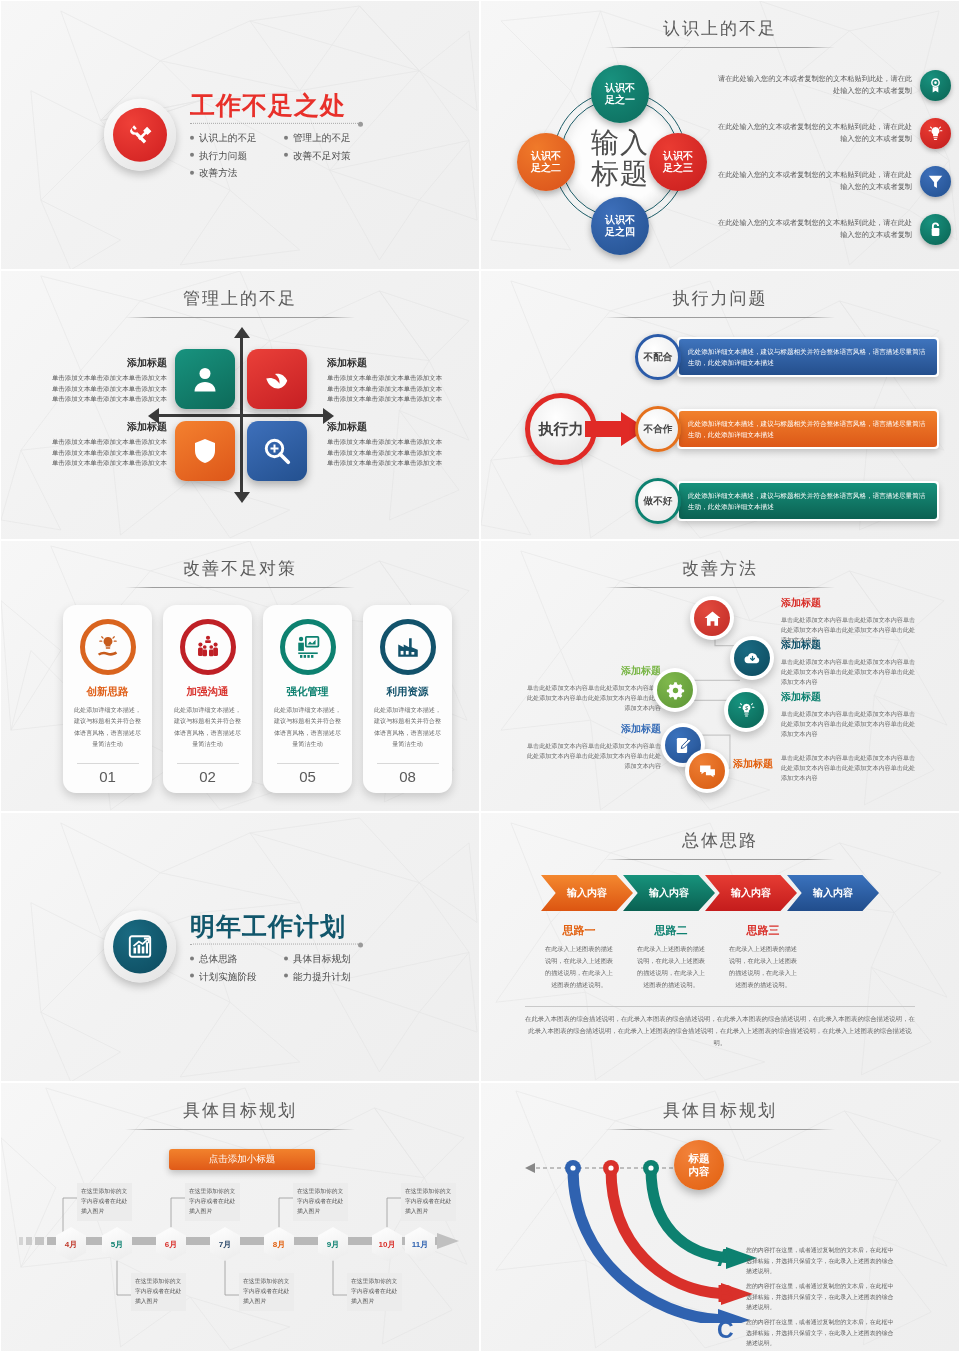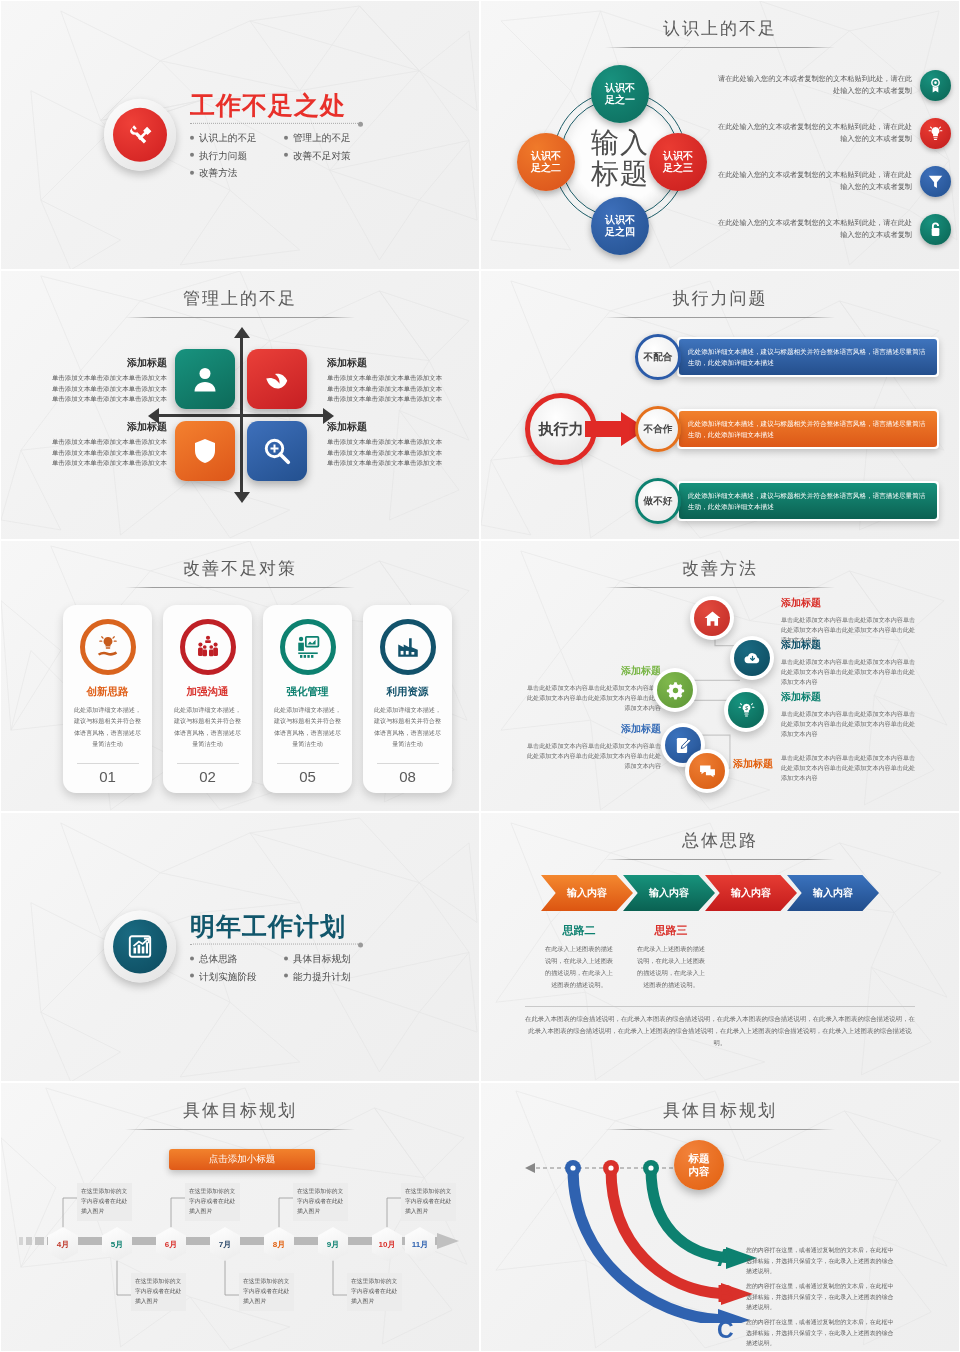--- a/index.html
+++ b/index.html
@@ -637,20 +637,24 @@
 
   <div class="chevs">
     <div class="chev" style="background:linear-gradient(180deg,#f4882f,#dc5511)">输入内容</div>
     <div class="chev" style="background:linear-gradient(180deg,#17937c,#0a6152)">输入内容</div>
     <div class="chev" style="background:linear-gradient(180deg,#e63c33,#c41c1c)">输入内容</div>
     <div class="chev" style="background:linear-gradient(180deg,#3a72bd,#214d8c)">输入内容</div>
   </div>
 
   <div class="cols">
     <div class="col">
+      <h5 style="color:#e2600f">思路一</h5>
+      <p>在此录入上述图表的描述说明，在此录入上述图表的描述说明，在此录入上述图表的描述说明。</p>
+    </div>
+    <div class="col">
       <h5 style="color:#0d8170">思路二</h5>
       <p>在此录入上述图表的描述说明，在此录入上述图表的描述说明，在此录入上述图表的描述说明。</p>
     </div>
     <div class="col">
       <h5 style="color:#d9302a">思路三</h5>
       <p>在此录入上述图表的描述说明，在此录入上述图表的描述说明，在此录入上述图表的描述说明。</p>
     </div>
   </div>
   <div class="sumline"></div>
   <div class="summary">在此录入本图表的综合描述说明，在此录入本图表的综合描述说明，在此录入本图表的综合描述说明，在此录入本图表的综合描述说明，在此录入本图表的综合描述说明，在此录入上述图表的综合描述说明，在此录入上述图表的综合描述说明，在此录入上述图表的综合描述说明。</div>
@@ -683,21 +687,21 @@
       <path d="M44 48 L44 5 L64 5"></path>
       <path d="M98 58 L98 102 L118 102"></path>
       <path d="M152 48 L152 5 L172 5"></path>
       <path d="M206 58 L206 102 L226 102"></path>
       <path d="M260 48 L260 5 L280 5"></path>
       <path d="M314 58 L314 102 L334 102"></path>
       <path d="M368 48 L368 5 L388 5"></path>
     </g>
   </svg>
 
-  <div class="hexw" style="left:47px;top:144px">
+  <div class="hexw" style="left:55px;top:144px">
         <div class="hex" style="color:#c0392b">4月</div>
       </div>
   <div class="hexw" style="left:101px;top:144px">
         <div class="hex" style="color:#0d8170">5月</div>
       </div>
   <div class="hexw" style="left:155px;top:144px">
         <div class="hex" style="color:#d9302a">6月</div>
       </div>
   <div class="hexw" style="left:209px;top:144px">
         <div class="hex" style="color:#2c4a6b">7月</div>

